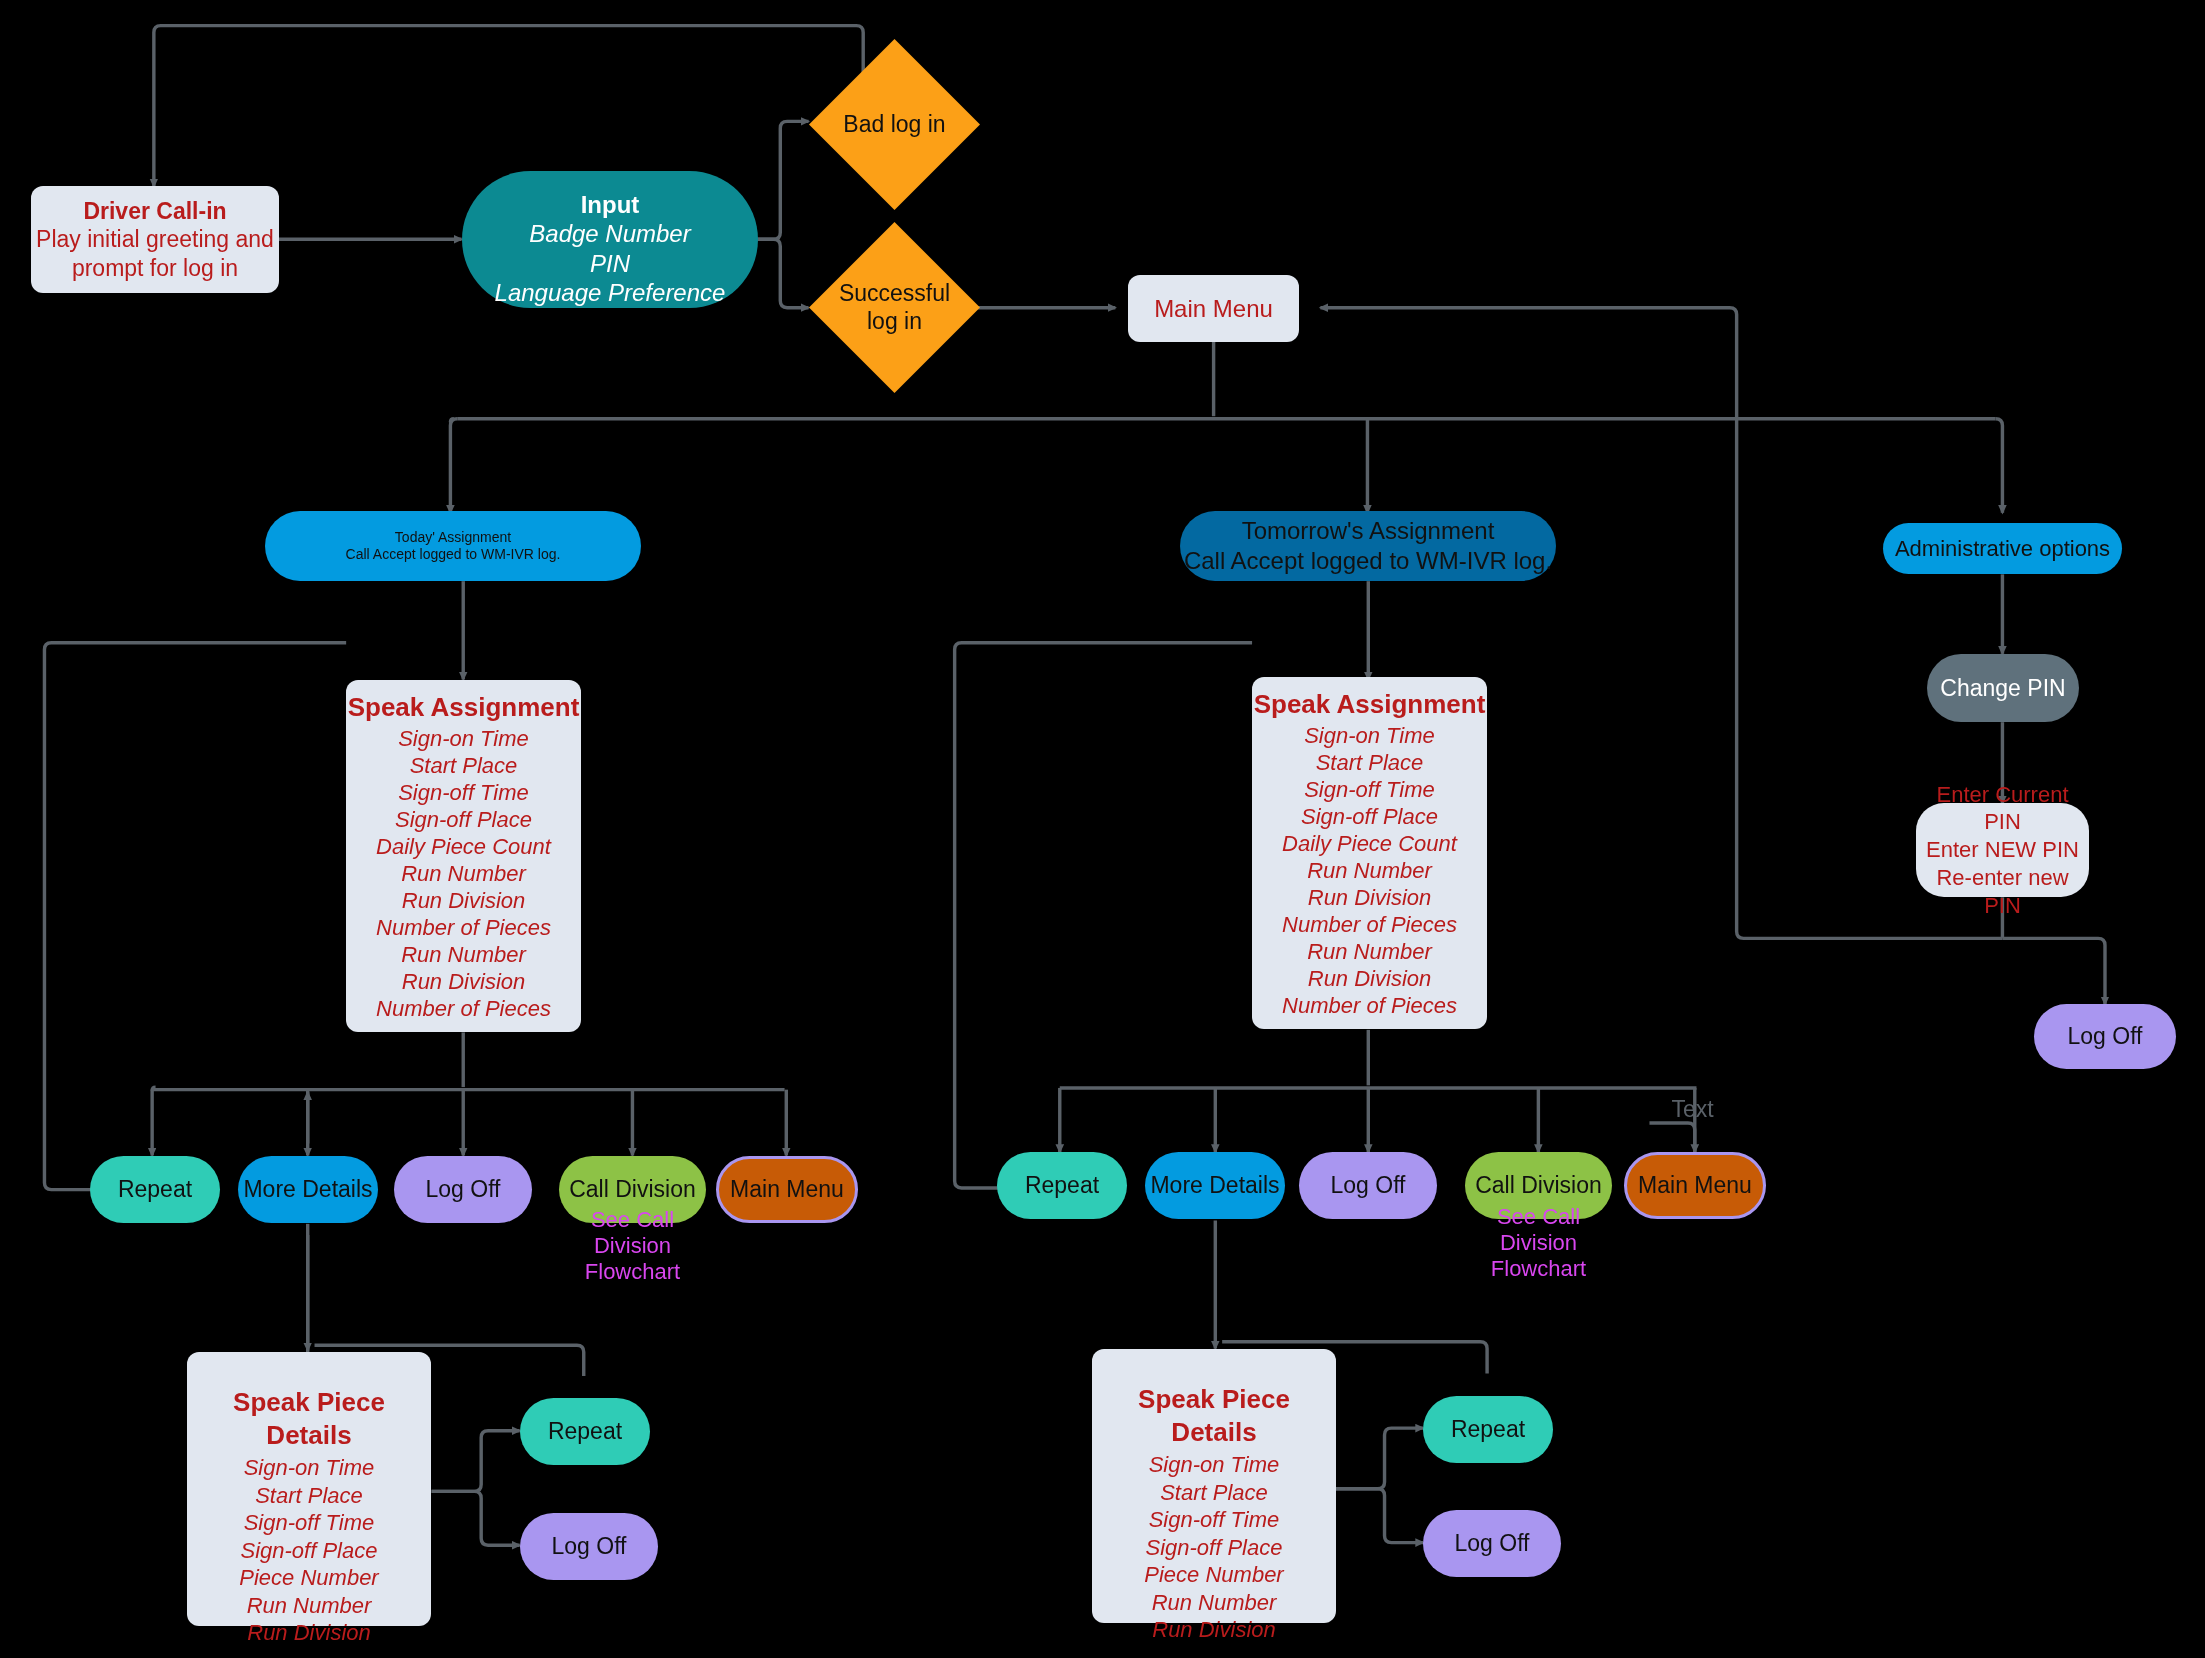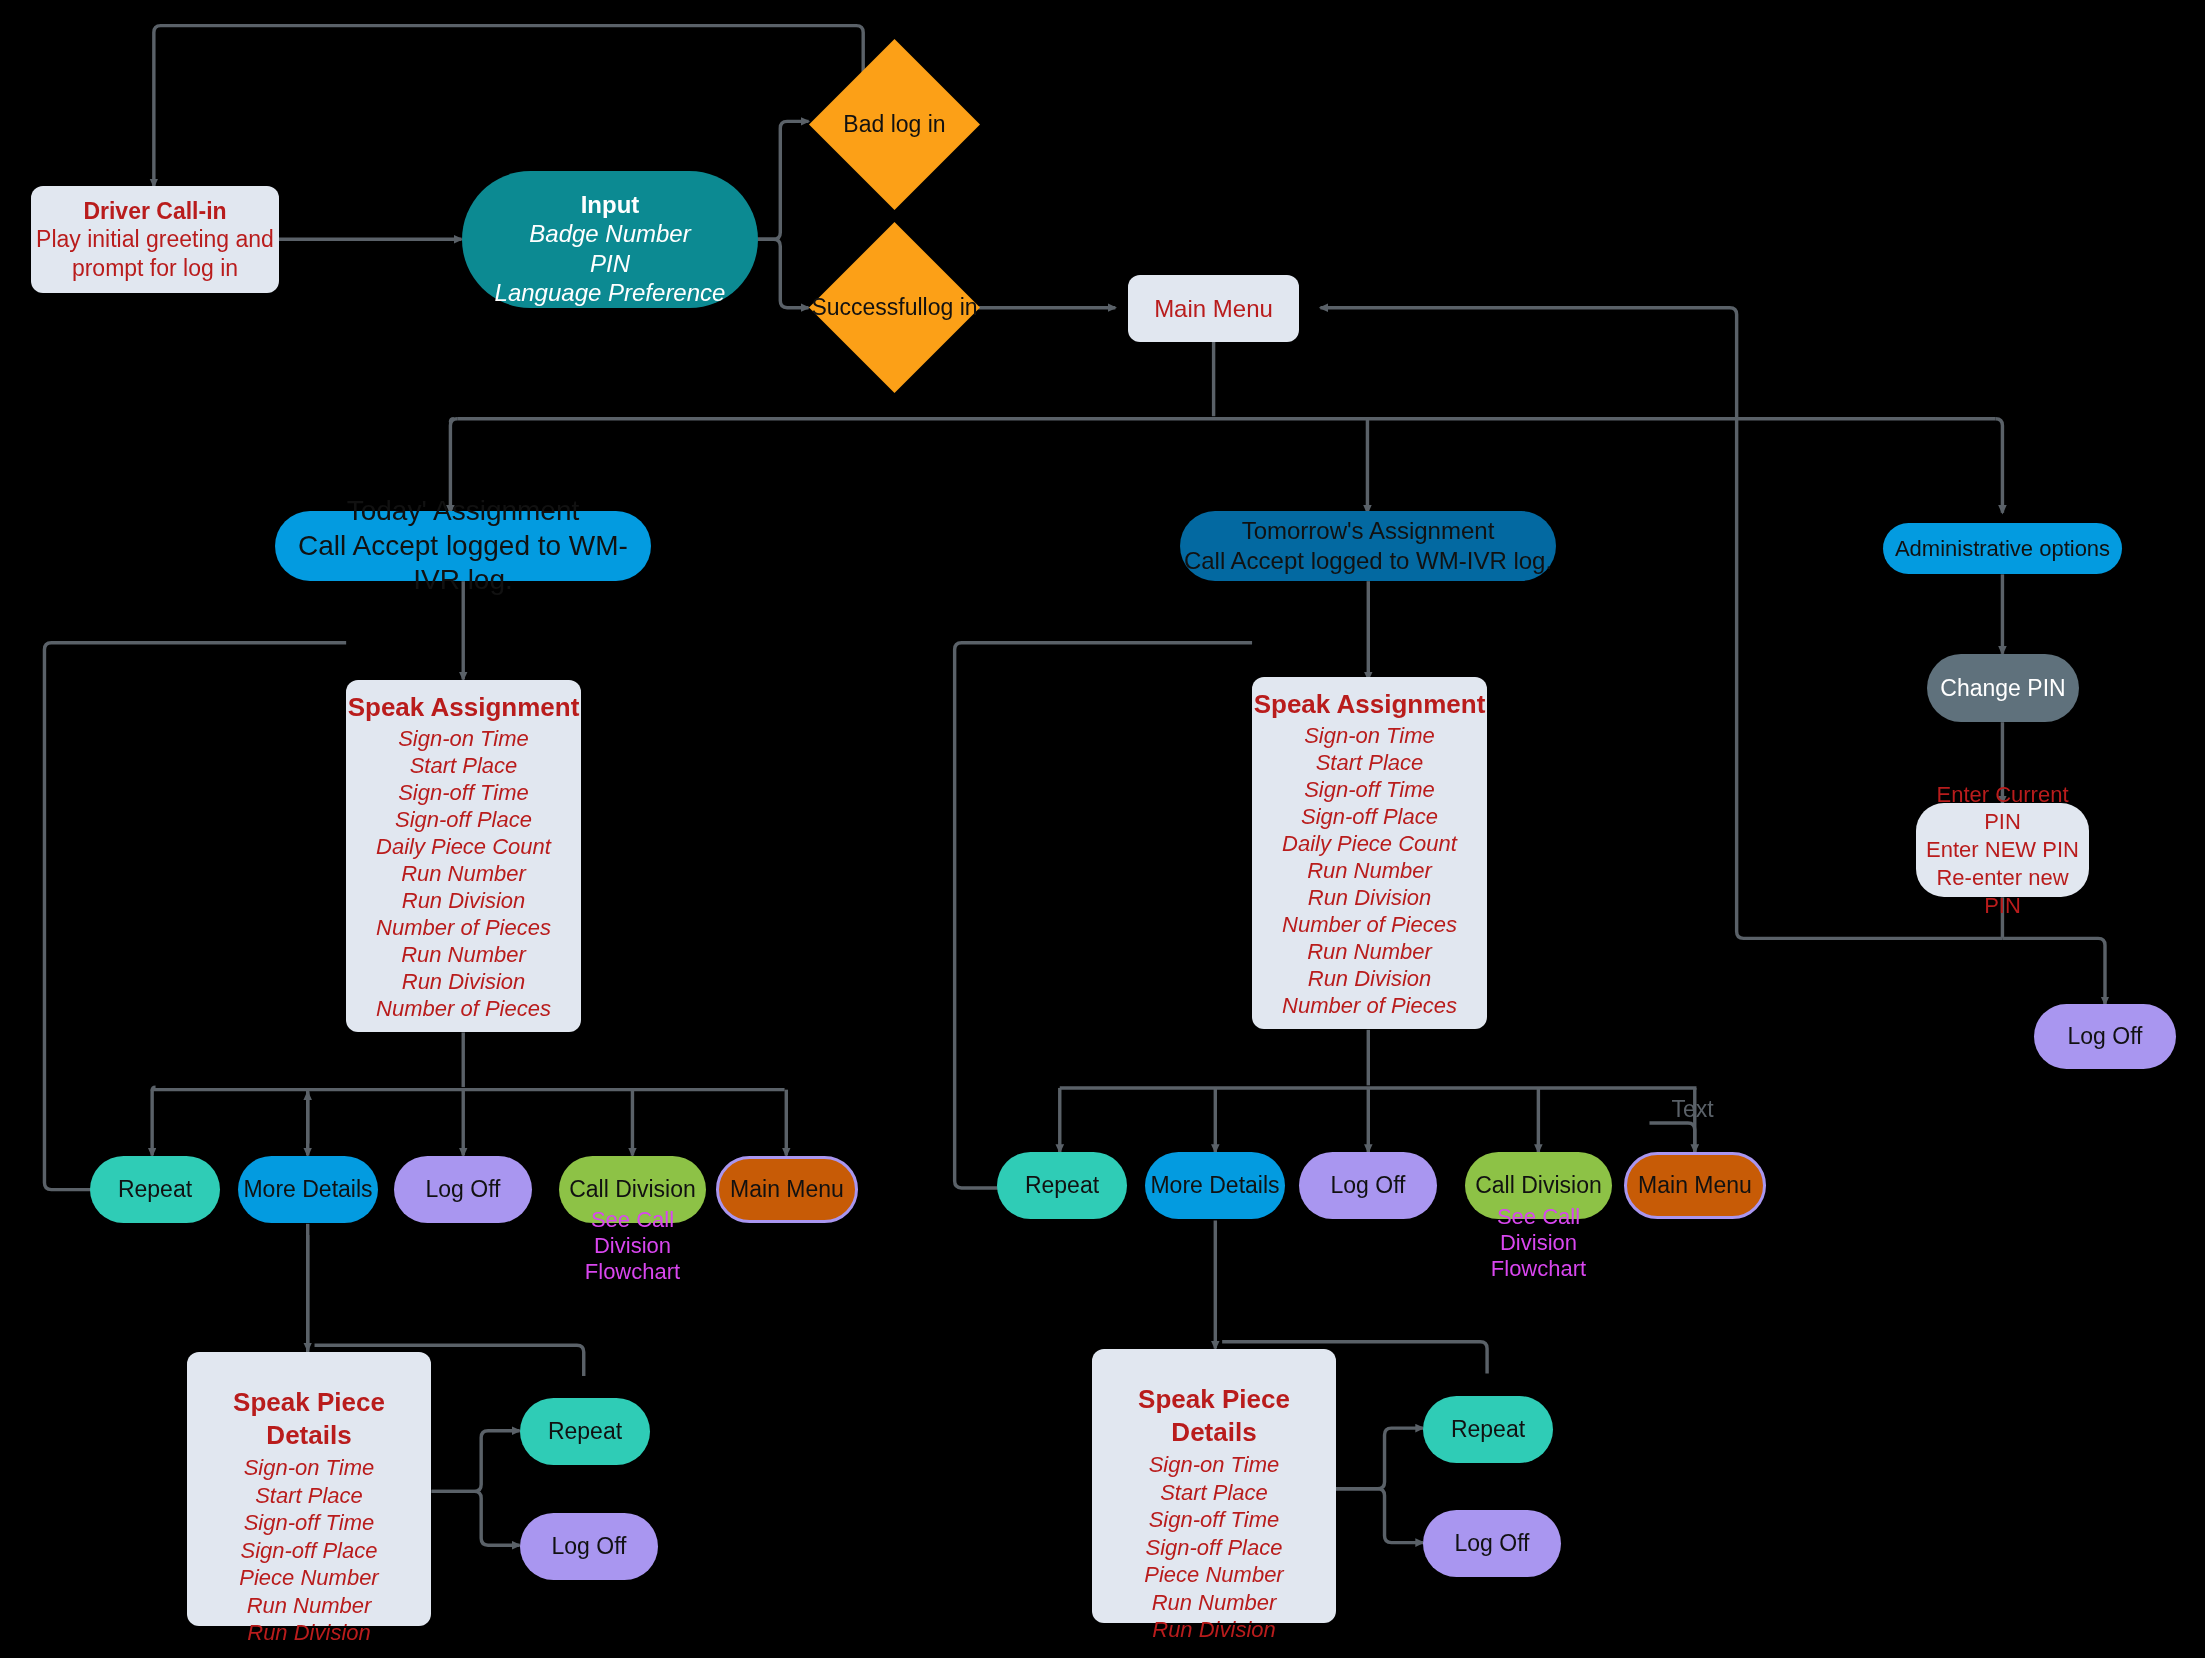--- a/index.html
+++ b/index.html
@@ -122,32 +122,32 @@
     <div style="position:absolute;left:0;top:0;width:171px;height:171px;display:flex;
                 align-items:center;justify-content:center;font-size:23px;color:#111;text-align:center;">
       <span>Bad log in</span>
     </div>
   </div>
 
   <div style="position:absolute;left:809px;top:222px;width:171px;height:171px;">
     <svg viewBox="0 0 200 200" style="position:absolute;left:0;top:0;width:171px;height:171px;">
       <polygon points="100,0 200,100 100,200 0,100" fill="#FCA017"></polygon>
     </svg>
-    <div style="position:absolute;left:0;top:0;width:171px;height:171px;display:flex;flex-direction:row;
+    <div style="position:absolute;left:0;top:0;width:171px;height:171px;display:flex;flex-direction:column;
                 align-items:center;justify-content:center;font-size:23px;color:#111;line-height:1.2;text-align:center;">
       <span>Successful</span>
       <span>log in</span>
     </div>
   </div>
 
   <div class="node rect" style="left:1128px;top:275px;width:171px;height:67px;font-size:24px;">
     <div>Main Menu</div>
   </div>
 
-  <div class="node oval" style="left:275px;top:511px;width:376px;height:70px;background:#039BE0;color:#111;font-size:28px;line-height:1.24;">
+  <div class="node oval" style="left:265px;top:511px;width:376px;height:70px;background:#039BE0;color:#111;font-size:14px;line-height:1.24;">
     <div>Today' Assignment</div>
     <div>Call Accept logged to WM-IVR log.</div>
   </div>
 
   <div class="node oval" style="left:1180px;top:511px;width:376px;height:70px;background:#0369a1;color:#111;font-size:24px;line-height:1.24;">
     <div>Tomorrow's Assignment</div>
     <div>Call Accept logged to WM-IVR log.</div>
   </div>
 
   <div class="node oval" style="left:1883px;top:523px;width:239px;height:51px;background:#039BE0;color:#111;font-size:22px;">

